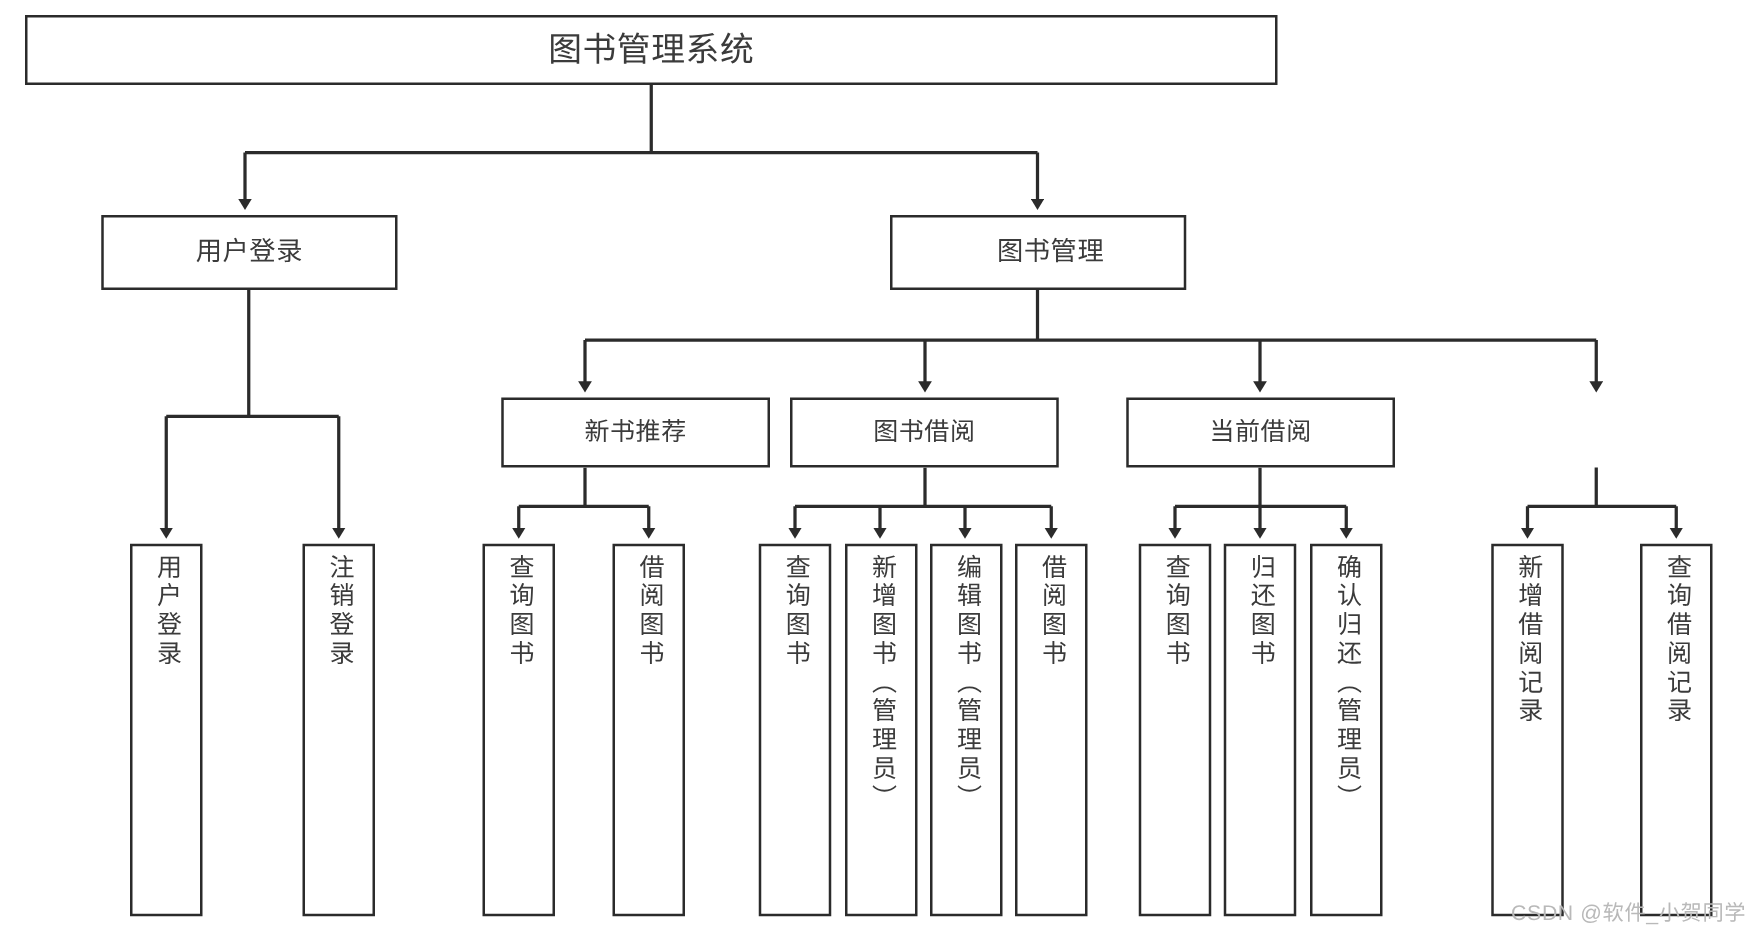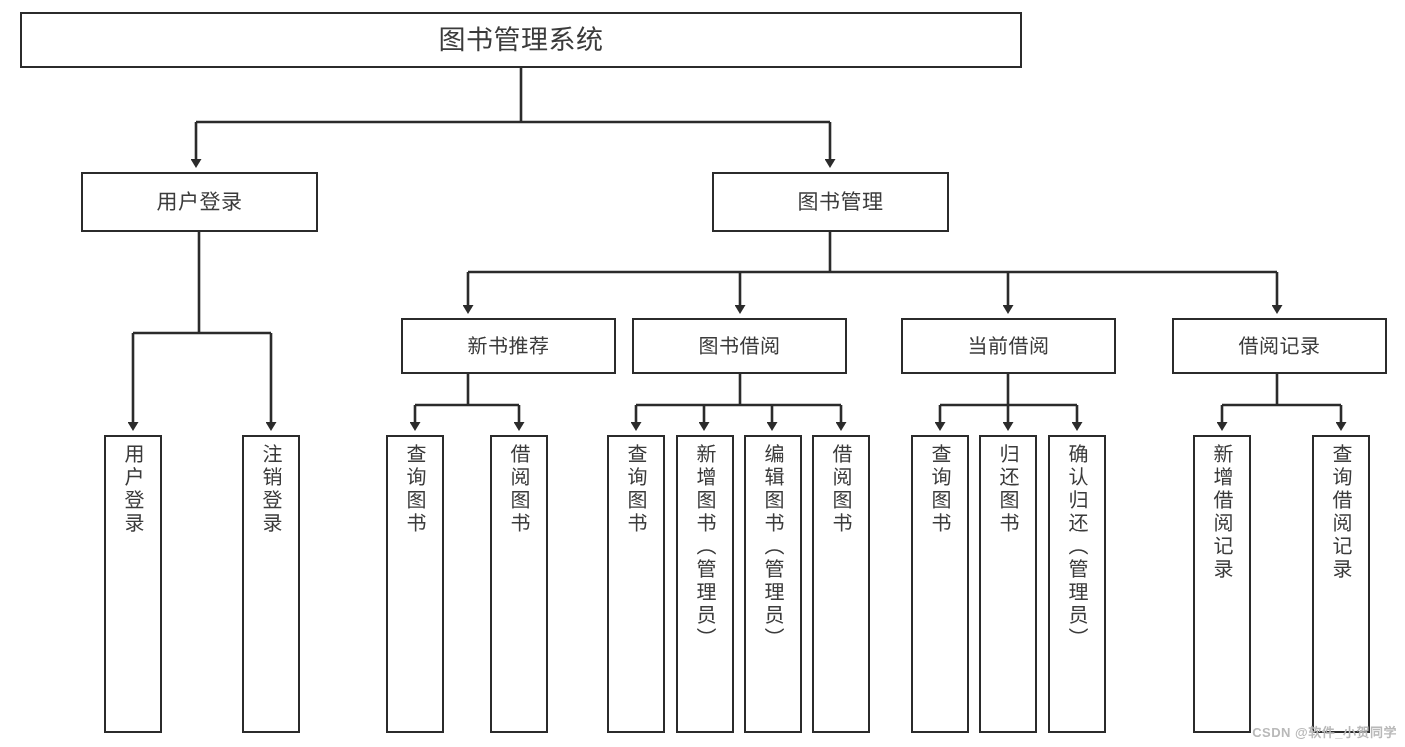--- a/index.html
+++ b/index.html
@@ -61,26 +61,25 @@
     text-orientation: upright;
     letter-spacing: 3px;
     line-height: 1;
     white-space: nowrap;
     transform: translateX(0);
   }
   #watermark {
     position: absolute;
     right: 8px;
     bottom: 6px;
-    font-size: 13px;
+    font-size: 17px;
     color: #b9b9b9;
     letter-spacing: 0.5px;
     z-index: 5;
     white-space: nowrap;
-    font-weight: bold;
   }
 </style>
 </head>
 <body>
 
 <div id="diagram-canvas">
 
   <svg id="edge-layer" viewBox="0 0 1405 747" xmlns="http://www.w3.org/2000/svg">
     <defs>
       <marker id="arrow" markerWidth="9" markerHeight="11" refX="1" refY="5.5" orient="auto" markerUnits="userSpaceOnUse">
@@ -144,23 +143,20 @@
 
   <div class="node node-l2" style="left:361px; top:318px; width:215px; height:56px;margin-left:40px;">
     <span class="label">新书推荐</span>
   </div>
   <div class="node node-l2" style="left:901px; top:318px; width:215px; height:56px;">
     <span class="label">当前借阅</span>
   </div>
   <div class="node node-l2" style="left:632px; top:318px; width:215px; height:56px;">
     <span class="label">图书借阅</span>
   </div>
-  <div class="node node-l2" style="left:1172px; top:318px; width:215px; height:56px;">
-    <span class="label">借阅记录</span>
-  </div>
 
   <div class="node node-leaf" style="left:104px; top:435px; width:58px; height:298px;">
     <span class="label">用户登录</span>
   </div>
   <div class="node node-leaf" style="left:242px; top:435px; width:58px; height:298px;">
     <span class="label">注销登录</span>
   </div>
 
   <div class="node node-leaf" style="left:386px; top:435px; width:58px; height:298px;">
     <span class="label">查询图书</span>

